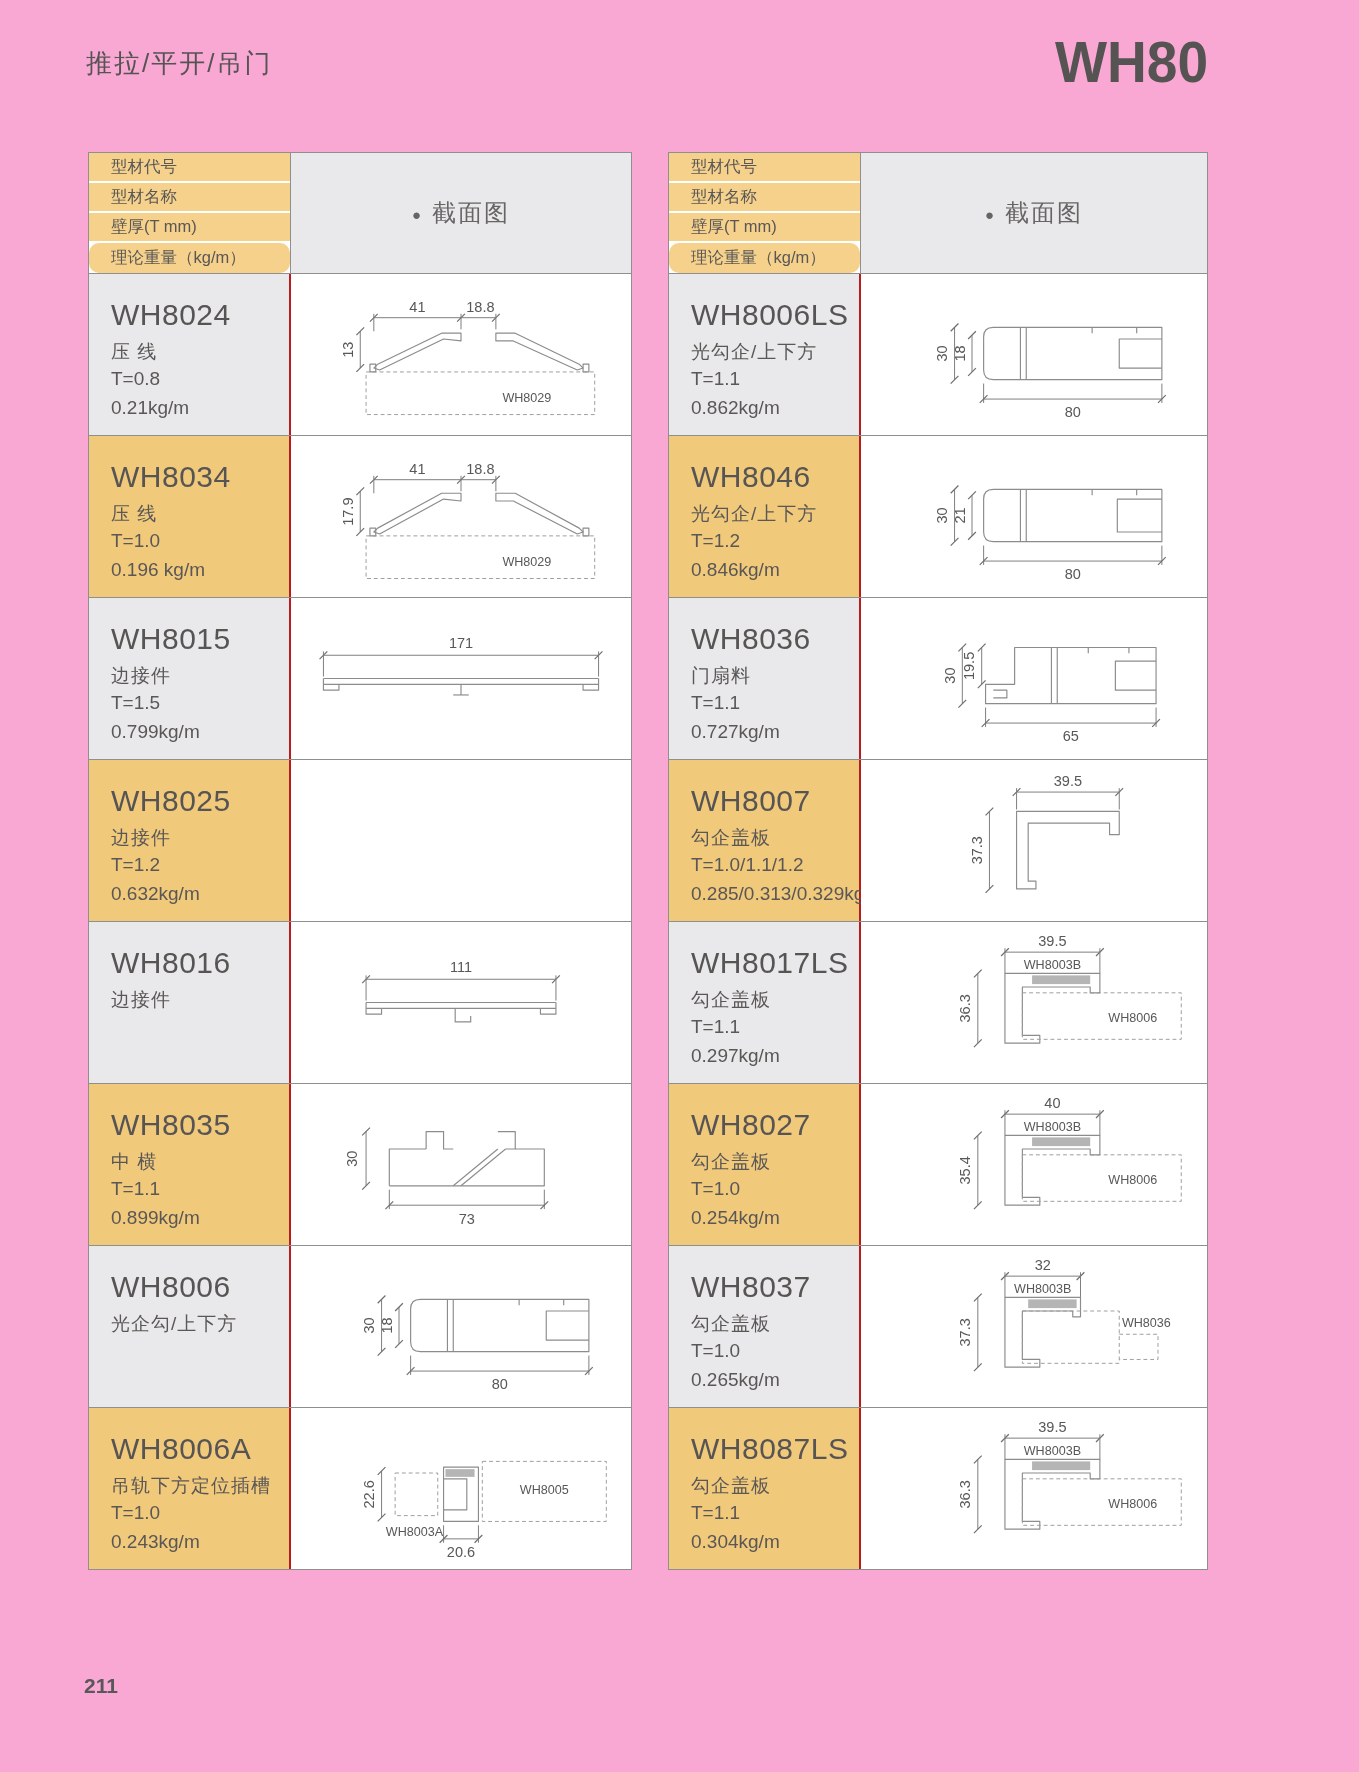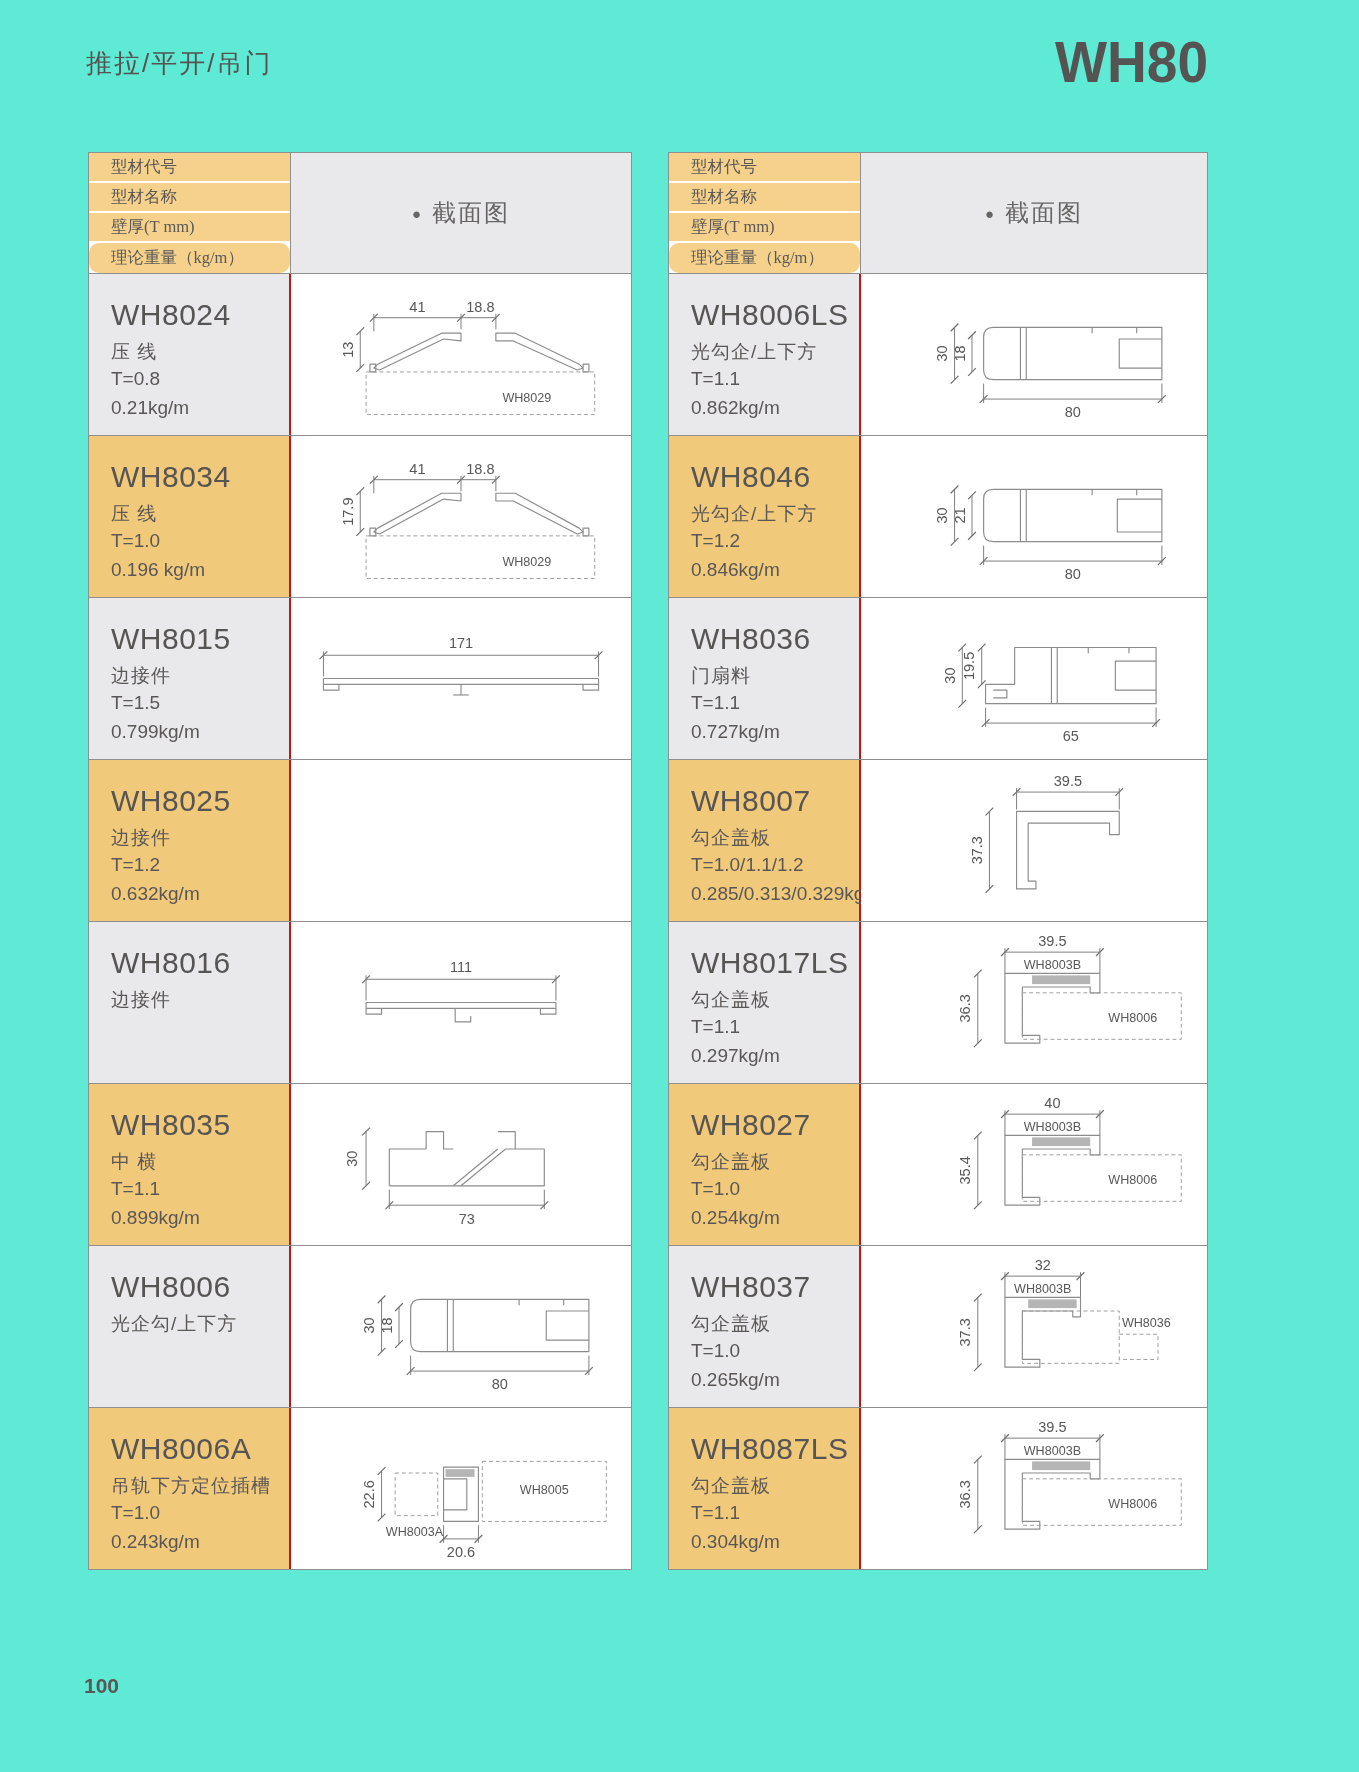--- a/index.html
+++ b/index.html
@@ -1,29 +1,29 @@
 <!DOCTYPE html>
 <html><head>
 <meta charset="utf-8">
 <style>
   html,body{margin:0;padding:0;background:#ffffff;}
-  .page{position:relative;width:1359px;height:1772px;background:#5eead4;overflow:hidden;
+  .page{position:relative;width:1359px;height:1772px;background:#f9a8d4;overflow:hidden;
         font-family:"Liberation Sans","DejaVu Sans",sans-serif;color:#595757;}
   .title-left{position:absolute;left:86px;top:46px;font-size:26px;letter-spacing:2px;color:#565353;}
   .title-right{position:absolute;right:151px;top:28px;font-size:58px;font-weight:700;
                transform:scaleX(.95);transform-origin:right;color:#565353;}
   .pagenum{position:absolute;left:84px;top:1674px;font-size:21px;font-weight:700;color:#595757;}
 
   .ptable{position:absolute;top:152px;border:1px solid #8f8f8f;box-sizing:border-box;background:#fff;}
   .t-left{left:88px;width:544px;}
   .t-right{left:668px;width:540px;}
   .t-left .info,.t-left .hleft{width:202px;}
   .t-right .info,.t-right .hleft{width:192px;}
 
-  .thead{display:flex;height:120px;font-family:Liberation Serif, serif;}
+  .thead{display:flex;height:120px;}
   .hleft{display:flex;flex-direction:column;border-right:1px solid #8f8f8f;box-sizing:border-box;}
   .hcell{height:30px;box-sizing:border-box;background:#f5d18c;border-bottom:2px solid #fff;
          display:flex;align-items:center;padding-left:22px;font-size:16.5px;color:#5a5756;}
   .hcell:last-child{border-bottom:none;border-radius:10px;}
   .hsection{flex:1;background:#e9e9eb;display:flex;align-items:center;justify-content:center;
             font-size:24px;color:#676564;letter-spacing:2px;}
   .bullet{font-size:15px;margin-right:9px;transform:translateY(1px);}
 
   .trow{display:flex;height:162px;border-top:1px solid #8f8f8f;box-sizing:border-box;}
   .info{display:flex;flex-direction:column;box-sizing:border-box;border-right:2px solid #b91c1c;
@@ -550,14 +550,14 @@
           <text transform="rotate(-90 104 86)" x="104" y="86" text-anchor="middle">36.3</text>
           <rect class="fillg" x="168" y="52" width="60" height="9"></rect>
           <path class="ln" d="M140,50 H238 V70 H228 V64 H158 V114 H176 V122 H140 Z"></path>
           <rect class="dash" x="158" y="70" width="164" height="48"></rect>
           <text x="272" y="100" text-anchor="middle" class="sm">WH8006</text>
         </svg>
       </div>
     </div>
   </div>
 
-  <div class="pagenum">100</div>
+  <div class="pagenum">211</div>
 </div>
 
 </body></html>

